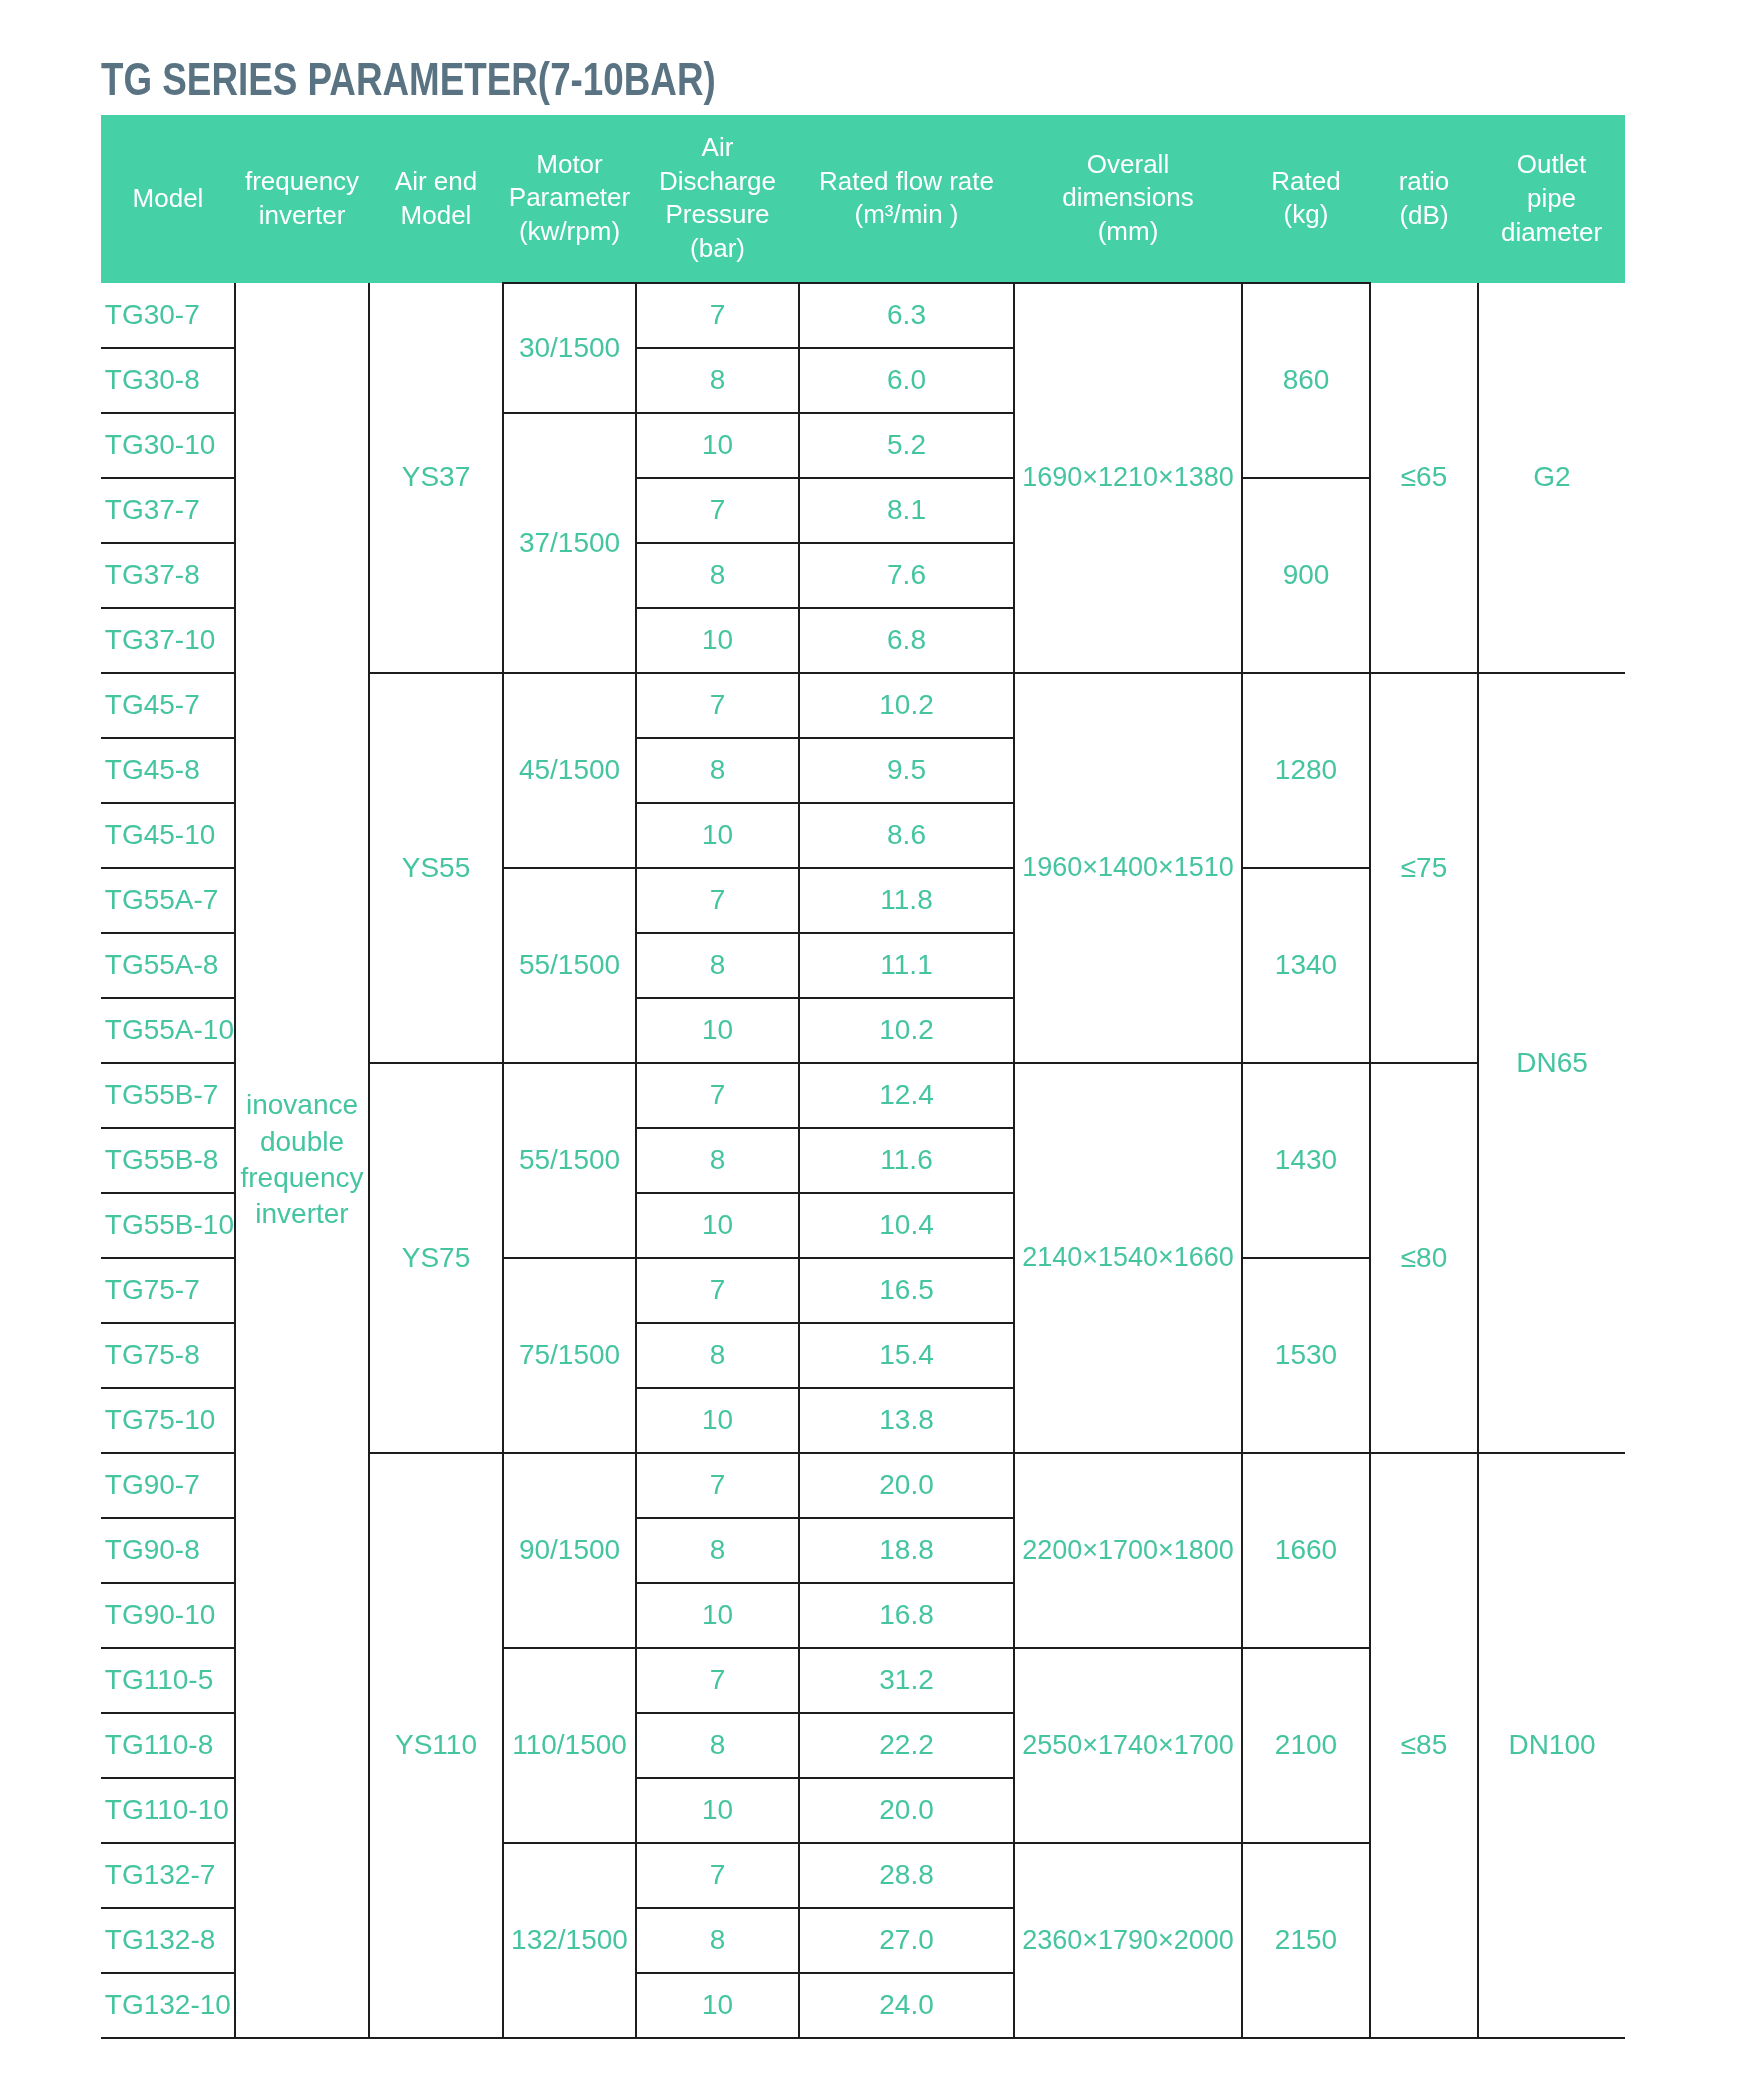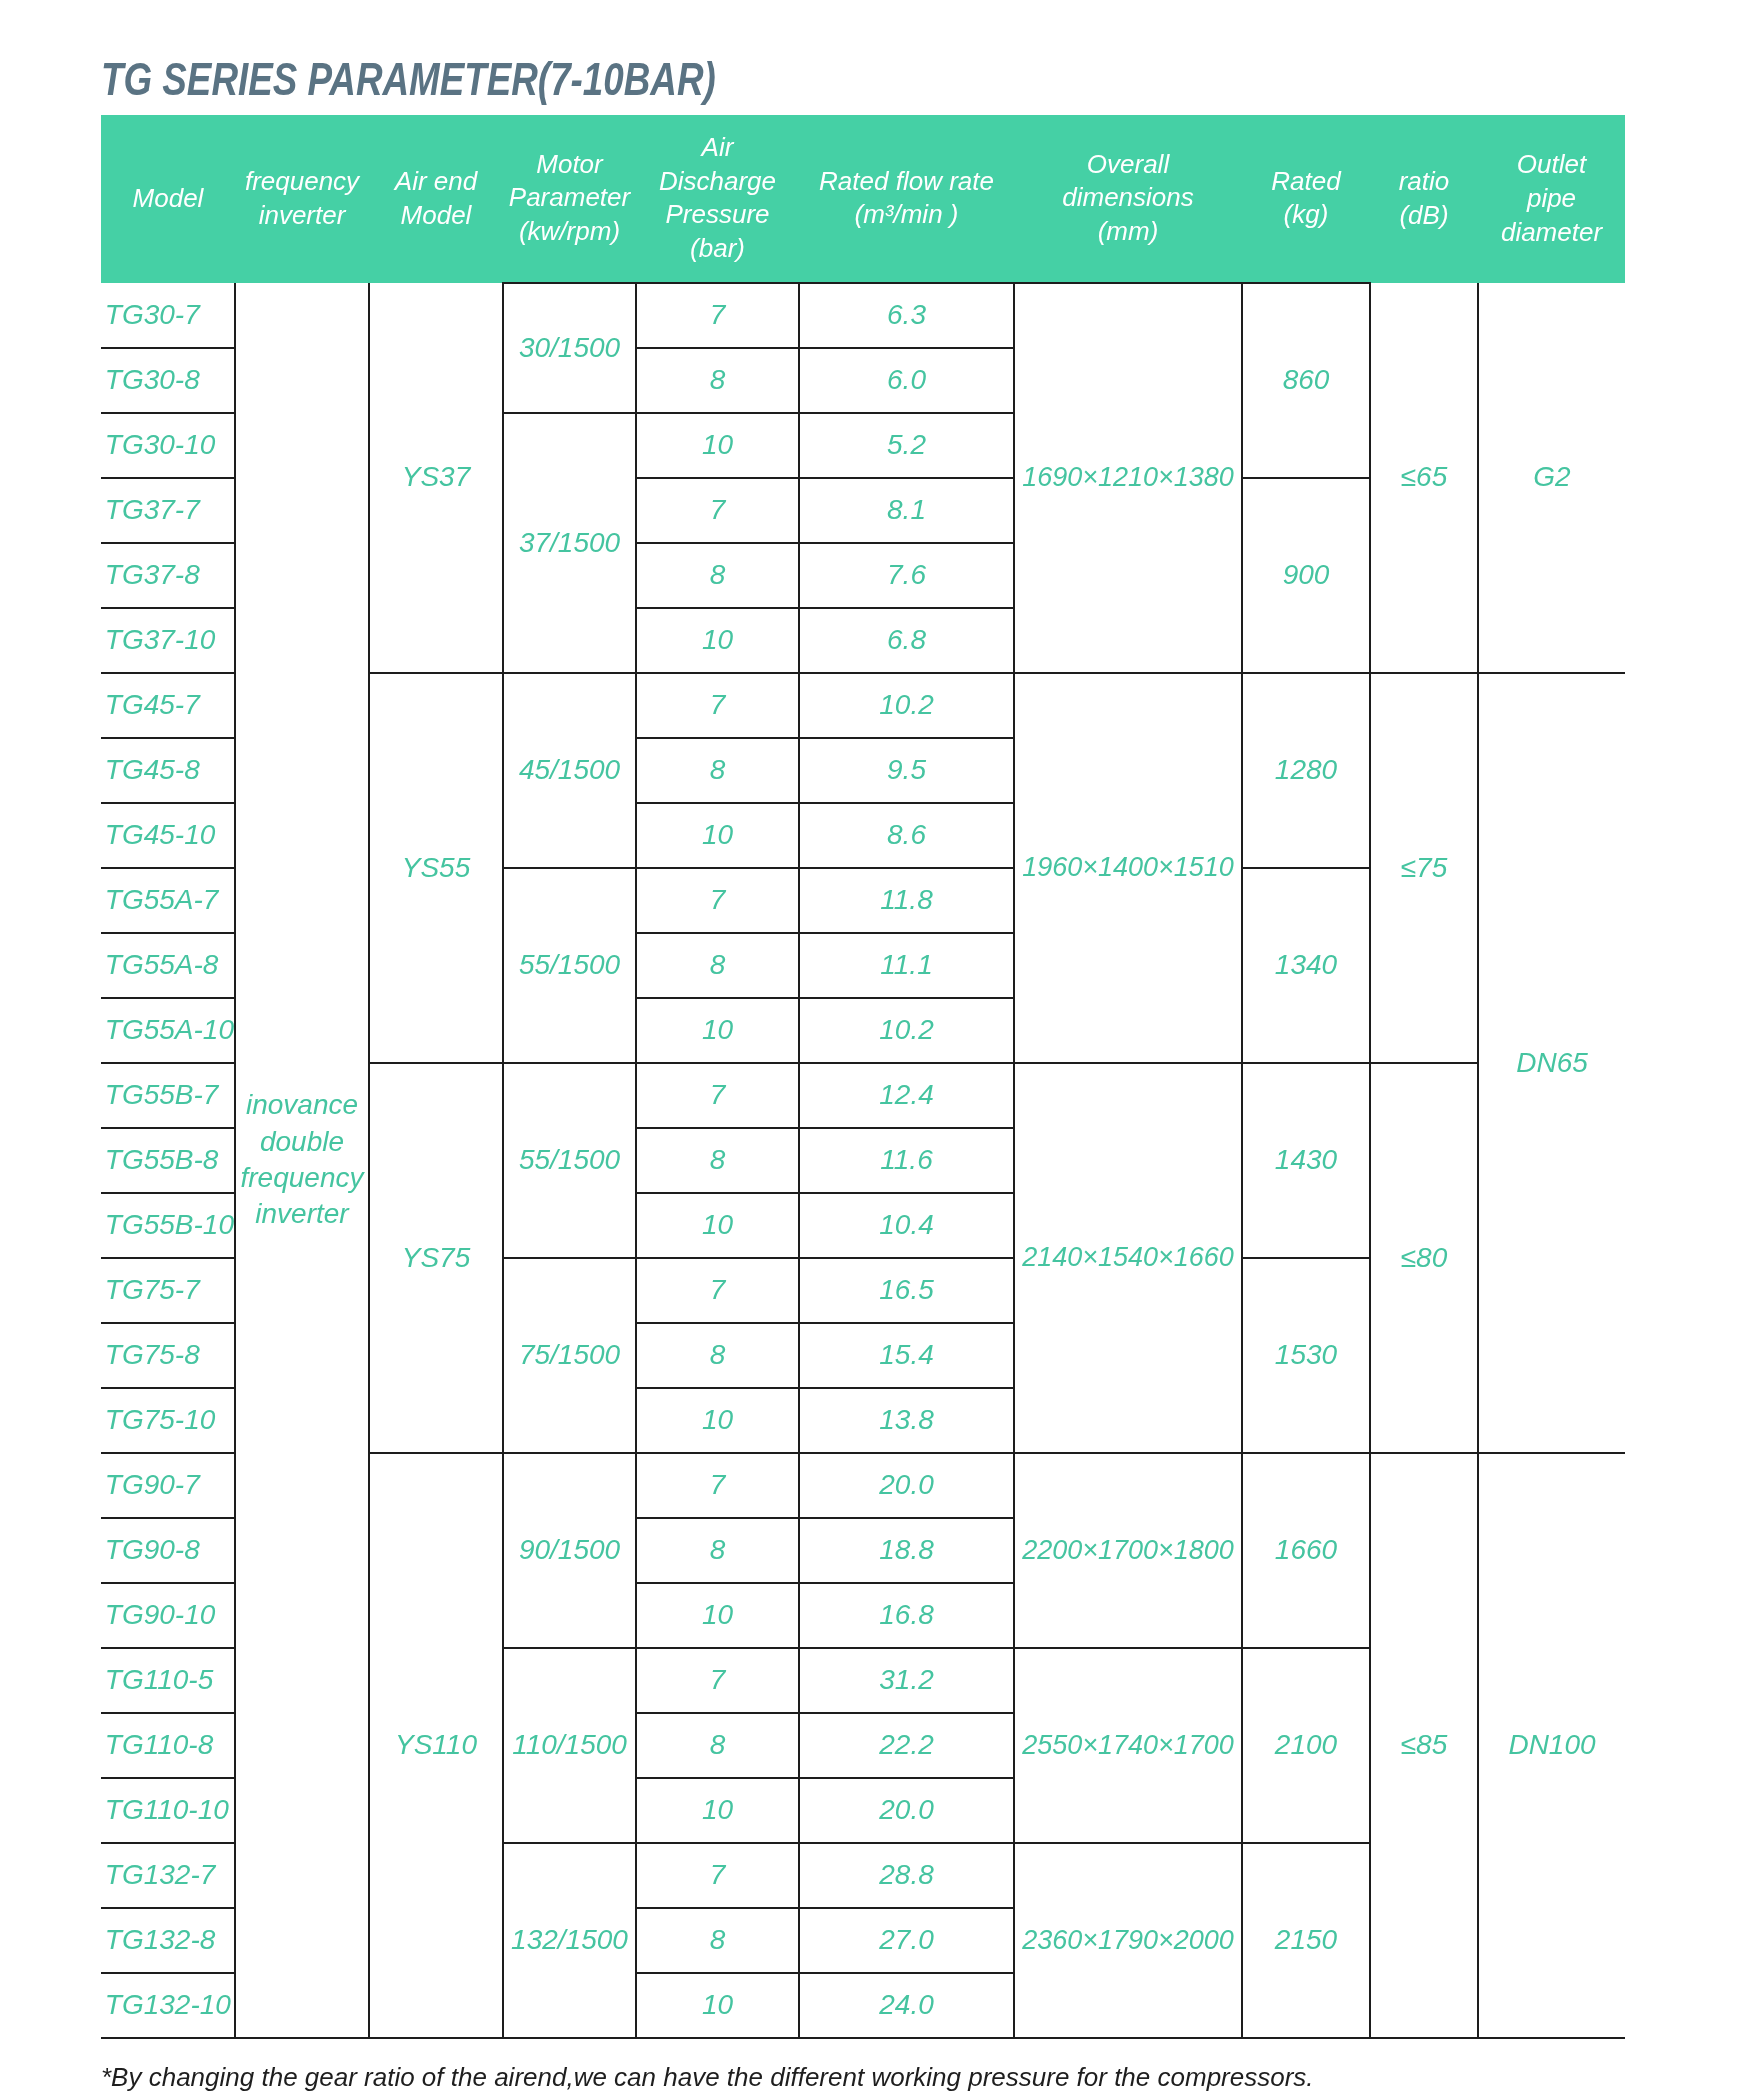--- a/index.html
+++ b/index.html
@@ -1,17 +1,17 @@
 <!DOCTYPE html>
 <html style="font-size:12px"><head>
 <meta charset="utf-8">
 <style>
   html,body { margin:0; padding:0; background:#ffffff; }
   body { width:1747px; height:2097px; font-family:"Liberation Sans", sans-serif; overflow:hidden; }
-  .page { box-sizing:border-box; padding:53px 0 0 101px;font-style:italic; }
+  .page { box-sizing:border-box; padding:53px 0 0 101px; }
   .title {
     margin:0 0 9px 0; font-size:46px; font-weight:bold; color:#5a7383;
     letter-spacing:0px; white-space:nowrap; transform:scaleX(0.80); transform-origin:left center;
     line-height:1.15;
   }
   table.spec { border-collapse:collapse; table-layout:fixed; width:1524px; }
   thead tr { height:168px; }
   thead th {
     background:#45d0a5; color:#ffffff; font-weight:normal; font-size:26px;
     line-height:1.3; text-align:center; vertical-align:middle; white-space:pre-line;
@@ -249,16 +249,15 @@
       </tr>
       <tr>
         <td class="model">TG132-10</td>
         <td>10</td>
         <td>24.0</td>
       </tr>
 
     </tbody>
   </table>
 
-  <p class="footnote">*By changing the gear ratio of the airend,we can have the different working pressure for the compressors.</p>
 
 </div>
 
 
 </body></html>

